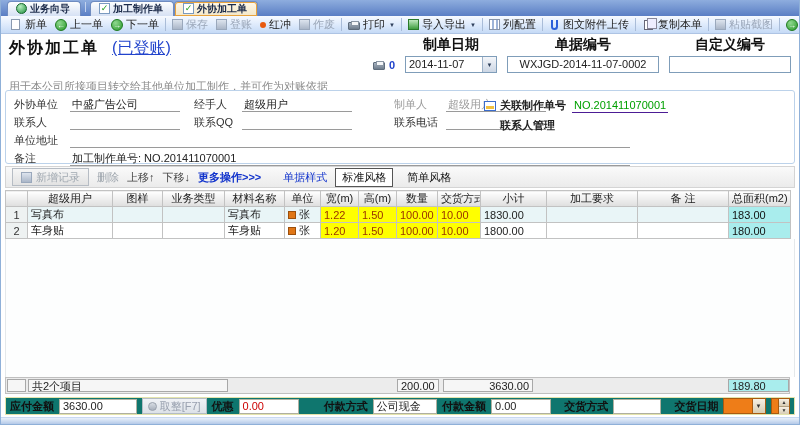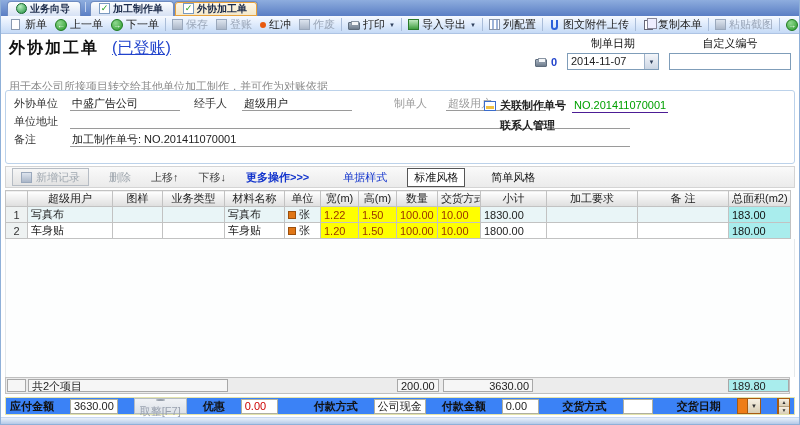--- a/index.html
+++ b/index.html
@@ -56,47 +56,47 @@
 
   
   .doc-header { position:relative; height:56px; flex:none; padding:4px 8px; background:#fff; }
   .doc-title { font-size:16px; font-weight:bold; letter-spacing:2px; color:#111; display:inline-block; }
   .status-link { color:#2244cc; text-decoration:underline; font-size:16px; margin-left:10px; cursor:pointer; }
   .subtitle { color:#8a8a8a; margin-top:20px; font-size:11px; }
   .hdr-right { position:absolute; right:8px; top:2px; display:flex; align-items:flex-end; gap:10px; }
   .printwrap { display:flex; align-items:center; gap:4px; padding-bottom:2px; }
   .print-count { color:#2244cc; font-weight:bold; }
   .fld { display:flex; flex-direction:column; align-items:center; gap:2px; }
-  .fld-label { font-weight:normal; font-size:11px; color:#111; }
+  .fld-label { font-weight:bold; font-size:14px; color:#111; }
   .tbox { border:1px solid #7f9db9; background:#fff; height:17px; line-height:15px; padding:0 3px; }
   .combo { border:1px solid #7f9db9; background:#fff; height:17px; display:flex; align-items:stretch; }
   .combo-text { flex:1; padding:1px 3px; }
   .combo-btn { width:14px; background:linear-gradient(#f4f6fa,#ccd6e4); border-left:1px solid #9fb2c8;
     display:flex; align-items:center; justify-content:center; font-size:6px; color:#30405c; }
   .w-doc { width:152px; text-align:center; }
   .w-date { width:92px; }
   .w-custom { width:122px; }
 
   
   .form-panel { position:relative; flex:none; margin:0 4px; border:1px solid #bcd2ea; border-radius:3px;
     padding:5px 8px 4px; height:74px; background:#fff; }
-  .frow { display:flex; align-items:flex-start; height:16px; margin-bottom:2px; }
+  .frow { display:flex; align-items:center; height:16px; margin-bottom:2px; }
   .flabel { flex:none; color:#333; }
   .flabel.gray, .uline.gray { color:#9a9a9a; }
   .uline { border-bottom:1px solid #9a9a9a; height:15px; line-height:15px; padding:0 2px; overflow:hidden; white-space:nowrap; }
   .w56{width:56px} .w48{width:48px} .w52{width:52px}
   .in110{width:110px} .in100{width:100px} .in560{width:560px}
   .ml12{margin-left:14px} .ml40{margin-left:42px}
   .form-right { position:absolute; left:478px; top:6px; }
   .fr-line { display:flex; align-items:center; height:17px; margin-bottom:3px; }
   .fr-label { font-weight:bold; color:#222; margin:0 6px 0 4px; }
   .green-val { color:#00a000; border-bottom:1px solid #4c1d95; min-width:95px; height:15px; line-height:15px; padding:0 2px; }
 
   
-  .grid-toolbar { flex:none; margin:2px 4px; height:22px; display:flex; align-items:center; gap:20px;
+  .grid-toolbar { flex:none; margin:2px 4px; height:22px; display:flex; align-items:center; gap:8px;
     background:linear-gradient(#fafafa,#ebebeb); border:1px solid #d4d4d4; padding:0 6px; }
   .gbtn { display:flex; align-items:center; gap:4px; border:1px solid #b6bcc4;
     background:linear-gradient(#f6f6f6,#e2e2e2); color:#a2aab2; padding:1px 8px; height:18px; }
   .glink { color:#444; } .glink.dim { color:#9aa2aa; }
   .more-link { color:#1133cc; font-weight:bold; }
   .style-link { color:#1133cc; margin-left:14px; }
   .style-opt { padding:1px 6px; color:#111; }
   .style-opt.sel { border:1px solid #555; background:#fff; }
 
   
@@ -116,27 +116,27 @@
     background:#ececec; border:1px solid #c0c0c0; }
   .sbox { position:absolute; top:1px; height:13px; border:1px solid #a8a8a8; background:#f6f6f6;
     line-height:12px; padding:0 3px; overflow:hidden; }
   .sb-corner { left:1px; width:19px; }
   .sb-label { left:22px; width:200px; }
   .sb-qty { left:391px; width:42px; }
   .sb-sub { left:437px; width:90px; text-align:right; }
   .sb-area { left:722px; width:61px; background:#a9eded; }
 
   
-  .footer { flex:none; margin:3px 4px 0; height:18px; background:#3b82f6; border:1px solid #e4e4ac;
-    display:flex; align-items:center; padding:0 4px; gap:16px; white-space:nowrap; }
+  .footer { flex:none; margin:3px 4px 0; height:18px; background:#0f766e; border:1px solid #e4e4ac;
+    display:flex; align-items:center; padding:0 4px; gap:5px; white-space:nowrap; }
   .f-label { font-weight:bold; color:#111; }
   .f-in { border:1px solid #b0b0a0; background:#fff; height:15px; line-height:13px; padding:0 3px; }
   .red { color:#cc0000; }
   .round-btn { display:flex; align-items:center; gap:3px; border:1px solid #b4bcc4;
-    background:linear-gradient(#f0f2f6,#dde2e8); color:#9aa2b0; height:16px; padding:0 5px;flex-direction:column; }
+    background:linear-gradient(#f0f2f6,#dde2e8); color:#9aa2b0; height:16px; padding:0 5px; }
   .orange-combo { width:62px; height:16px; background:#ee7d18; border:1px solid #a85a10; display:flex; }
   .oc-body { flex:1; }
   .oc-btn { width:13px; background:linear-gradient(#f6f0e4,#d8cdb4); border-left:1px solid #a85a10;
     font-size:6px; color:#333; display:flex; align-items:center; justify-content:center; }
   .spinner { width:28px; height:16px; border:1px solid #a85a10; background:#ee7d18; display:flex; }
   .spin-body { flex:1; }
   .spin-btns { width:11px; display:flex; flex-direction:column; border-left:1px solid #a85a10; }
   .spin-btns span { flex:1; font-size:5px; line-height:7px; text-align:center;
     background:linear-gradient(#f6f0e4,#d8cdb4); color:#333; }
   .spin-btns span:first-child { border-bottom:1px solid #b0a080; }
@@ -243,34 +243,46 @@
         <span class="print-count">0</span>
       </div>
       <div class="fld">
         <span class="fld-label">制单日期</span>
         <div class="combo w-date">
           <span class="combo-text">2014-11-07</span>
           <span class="combo-btn">▼</span>
         </div>
       </div>
       <div class="fld">
+        <span class="fld-label">单据编号</span>
+        <div class="tbox w-doc">WXJGD-2014-11-07-0002</div>
+      </div>
+      <div class="fld">
         <span class="fld-label">自定义编号</span>
         <div class="tbox w-custom"></div>
       </div>
     </div>
   </div>
 
   <div class="form-panel">
     <div class="frow">
       <span class="flabel w56">外协单位</span>
       <span class="uline in110">中盛广告公司</span>
       <span class="flabel w48 ml12">经手人</span>
       <span class="uline in110">超级用户</span>
       <span class="flabel gray w52 ml40">制单人</span>
       <span class="uline gray in100">超级用户</span>
+    </div>
+    <div class="frow">
+      <span class="flabel w56">联系人</span>
+      <span class="uline in110"></span>
+      <span class="flabel w48 ml12">联系QQ</span>
+      <span class="uline in110"></span>
+      <span class="flabel w52 ml40">联系电话</span>
+      <span class="uline in100"></span>
     </div>
     <div class="frow">
       <span class="flabel w56">单位地址</span>
       <span class="uline in560"></span>
     </div>
     <div class="frow">
       <span class="flabel w56">备注</span>
       <span class="uline in560">加工制作单号: NO.201411070001</span>
     </div>
     <div class="form-right">

